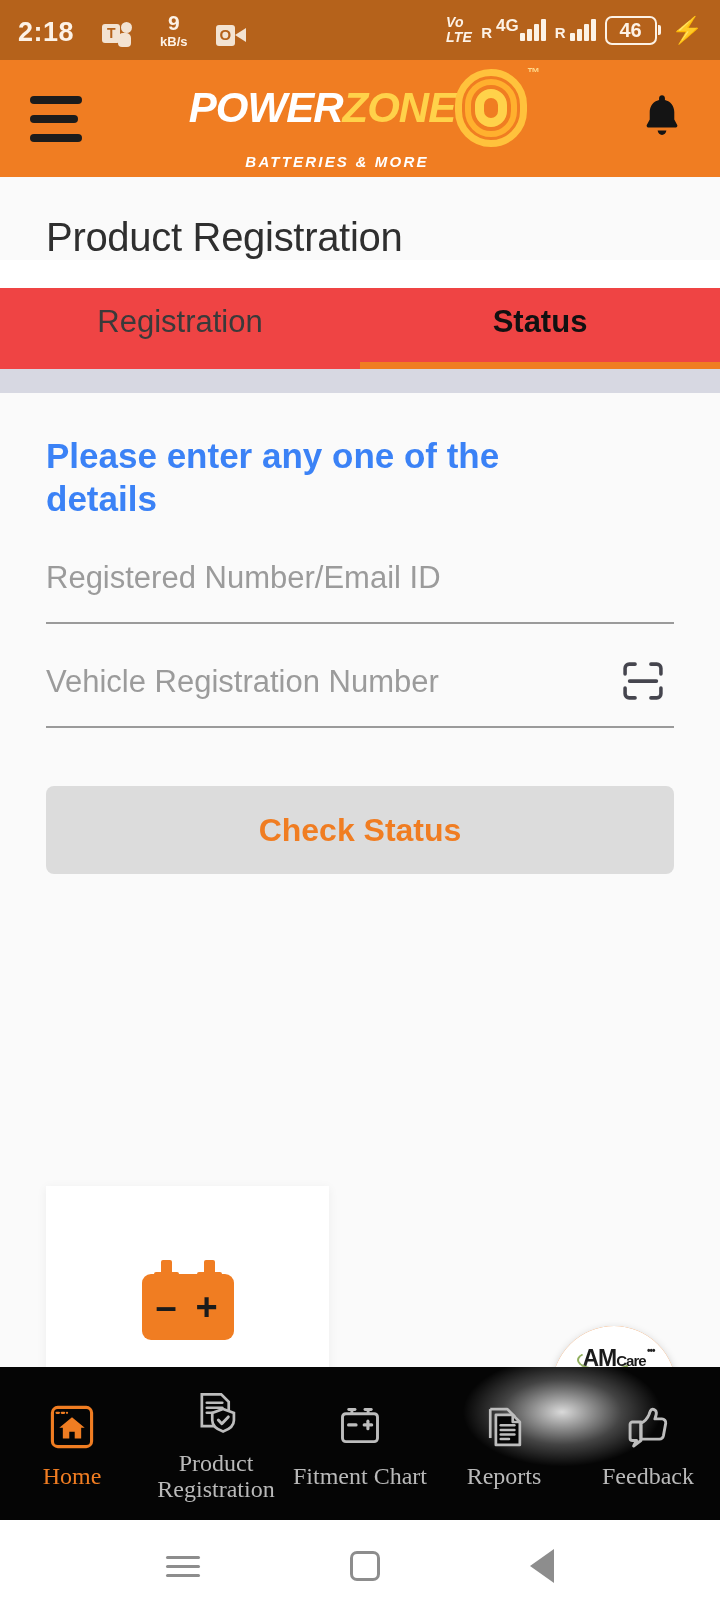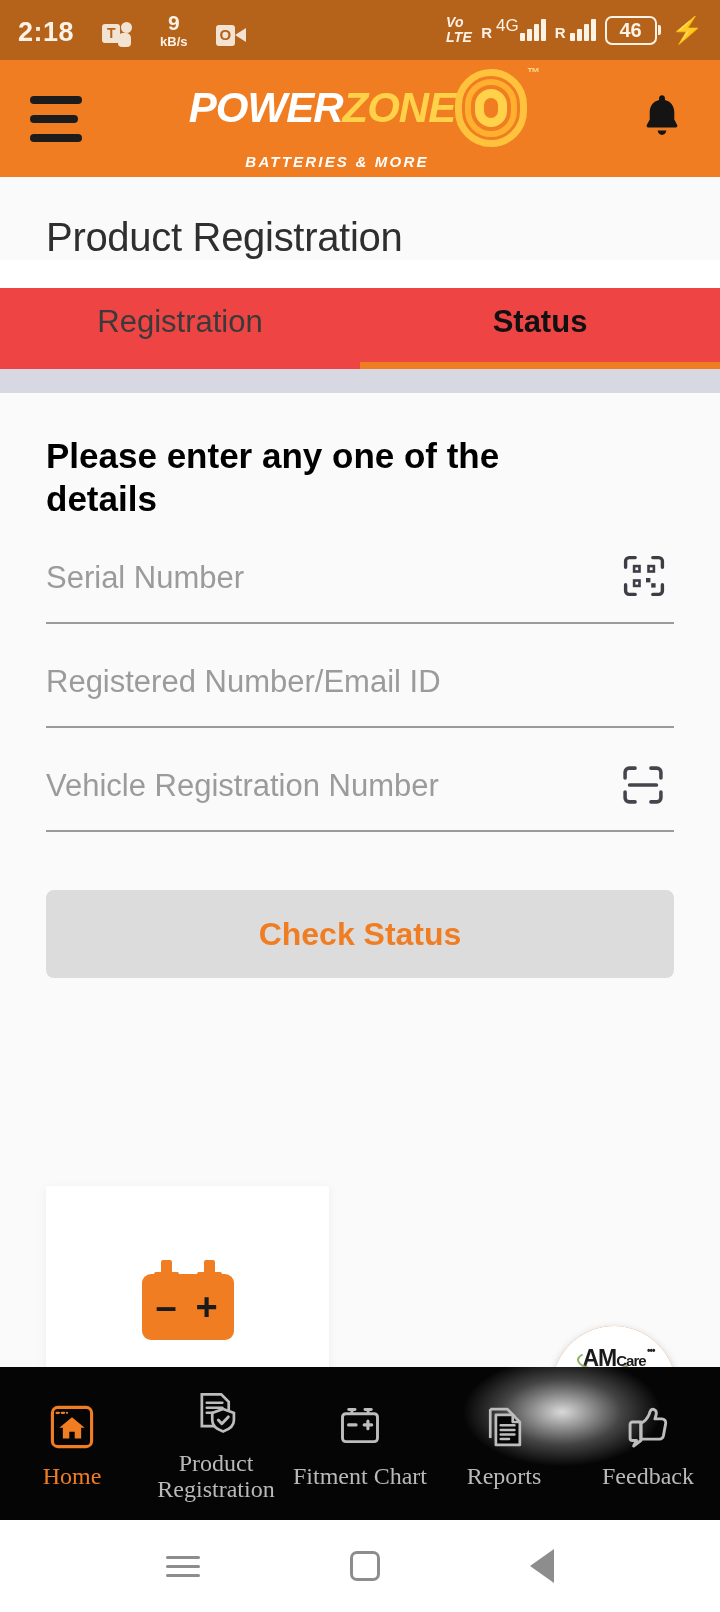--- a/index.html
+++ b/index.html
@@ -34,21 +34,21 @@
   .outlook-ic .o-t{position:absolute;right:0;top:4px;width:0;height:0;border-top:7px solid transparent;border-bottom:7px solid transparent;border-right:11px solid #f3e3d2;}
   .volte{display:flex;flex-direction:column;line-height:1.05;font-size:14px;font-weight:700;letter-spacing:.3px;font-style:italic;}
   .sig{display:flex;align-items:flex-end;gap:3px;}
   .sig .r{font-size:15px;font-weight:700;margin-right:1px;}
   .bars{display:flex;align-items:flex-end;gap:2px;}
   .bars i{display:block;width:5px;background:#fdf2e6;border-radius:1px;}
   .bars i:nth-child(1){height:8px;}
   .bars i:nth-child(2){height:12px;}
   .bars i:nth-child(3){height:17px;}
   .bars i:nth-child(4){height:22px;}
-  .g4{font-size:17px;font-weight:400;position:relative;top:-5px;margin-right:-2px;}
+  .g4{font-size:17px;font-weight:700;position:relative;top:-5px;margin-right:-2px;}
   .batt{display:flex;align-items:center;}
   .batt-body{border:2.5px solid #fdf2e6;border-radius:7px;padding:1px 7px;font-size:20px;font-weight:700;min-width:52px;text-align:center;}
   .batt-cap{width:3px;height:10px;background:#fdf2e6;border-radius:0 2px 2px 0;margin-left:1px;}
   .bolt{font-size:26px;margin-left:2px;}
 
   
   .appbar{
     height:117px; background:#f07d22;
     display:flex; align-items:center; position:relative;
   }
@@ -75,21 +75,21 @@
   .titlebar{background:#fafafa;padding:38px 0 0 46px;}
   .page-title{font-size:40px;color:#2f2f2f;font-weight:400;letter-spacing:-.3px;}
   .tabs{display:flex;background:#ef4444;margin-top:28px;}
   .tab{flex:1;text-align:center;padding:16px 0 22px;font-size:31px;cursor:pointer;}
   .tab.inactive{color:#3a3a3a;font-weight:400;}
   .tab.active{color:#111;font-weight:700;border-bottom:7px solid #f07d22;}
   .tab-divider{height:24px;background:#d7d8e2;}
 
   
   .content{background:#fafafa;padding:0 46px;height:1015px;position:relative;}
-  .form-heading{font-size:35px;font-weight:700;color:#000000;line-height:1.22;padding-top:42px;max-width:520px;}
+  .form-heading{font-size:35px;font-weight:700;color:#3b82f6;line-height:1.22;padding-top:42px;max-width:520px;}
   .field{margin-top:40px;position:relative;border-bottom:2px solid #9a9a9a;padding-bottom:26px;}
   .field .ph{font-size:31px;color:#9b9b9b;font-weight:400;}
   .field-icon{position:absolute;right:6px;top:-8px;cursor:pointer;}
   .btn-check{
     margin-top:58px;background:#dcdcdc;border:none;border-radius:8px;
     width:100%;height:88px;color:#f07d22;font-size:32px;font-weight:700;
     font-family:"Liberation Sans", sans-serif;cursor:pointer;
   }
 
   
@@ -221,36 +221,20 @@
 </div>
 <div class="tabs">
   <div class="tab inactive">Registration</div>
   <div class="tab active">Status</div>
 </div>
 <div class="tab-divider"></div>
 
 <div class="content">
   <div class="form-heading">Please enter any one of the details</div>
 
-  <div class="field">
-    <div class="ph">Serial Number</div>
-    <div class="field-icon">
-      <svg width="48" height="48" viewBox="0 0 24 24" aria-hidden="true">
-        <path d="M2.8 7.6V4.6c0-1 .8-1.8 1.8-1.8h3M21.2 7.6V4.6c0-1-.8-1.8-1.8-1.8h-3M2.8 16.4v3c0 1 .8 1.8 1.8 1.8h3M21.2 16.4v3c0 1-.8 1.8-1.8 1.8h-3" fill="none" stroke="#3d3d46" stroke-width="1.7" stroke-linecap="round"></path>
-        <rect x="6.4" y="6.4" width="4" height="4" fill="#3d3d46"></rect>
-        <rect x="13.6" y="6.4" width="4" height="4" fill="#3d3d46"></rect>
-        <rect x="6.4" y="13.6" width="4" height="4" fill="#3d3d46"></rect>
-        <rect x="13" y="13" width="2.2" height="2.2" fill="#3d3d46"></rect>
-        <rect x="15.6" y="15.6" width="2.2" height="2.2" fill="#3d3d46"></rect>
-        <rect x="7.7" y="7.7" width="1.4" height="1.4" fill="#fafafa"></rect>
-        <rect x="14.9" y="7.7" width="1.4" height="1.4" fill="#fafafa"></rect>
-        <rect x="7.7" y="14.9" width="1.4" height="1.4" fill="#fafafa"></rect>
-      </svg>
-    </div>
-  </div>
 
   <div class="field">
     <div class="ph">Registered Number/Email ID</div>
   </div>
 
   <div class="field">
     <div class="ph">Vehicle Registration Number</div>
     <div class="field-icon">
       <svg width="50" height="50" viewBox="0 0 24 24" aria-hidden="true">
         <path d="M3.4 8.6V5.9c0-1.1.9-2 2-2h2.8M20.6 8.6V5.9c0-1.1-.9-2-2-2h-2.8M3.4 15.4v2.7c0 1.1.9 2 2 2h2.8M20.6 15.4v2.7c0 1.1-.9 2-2 2h-2.8" fill="none" stroke="#45454e" stroke-width="1.7" stroke-linecap="round"></path>

